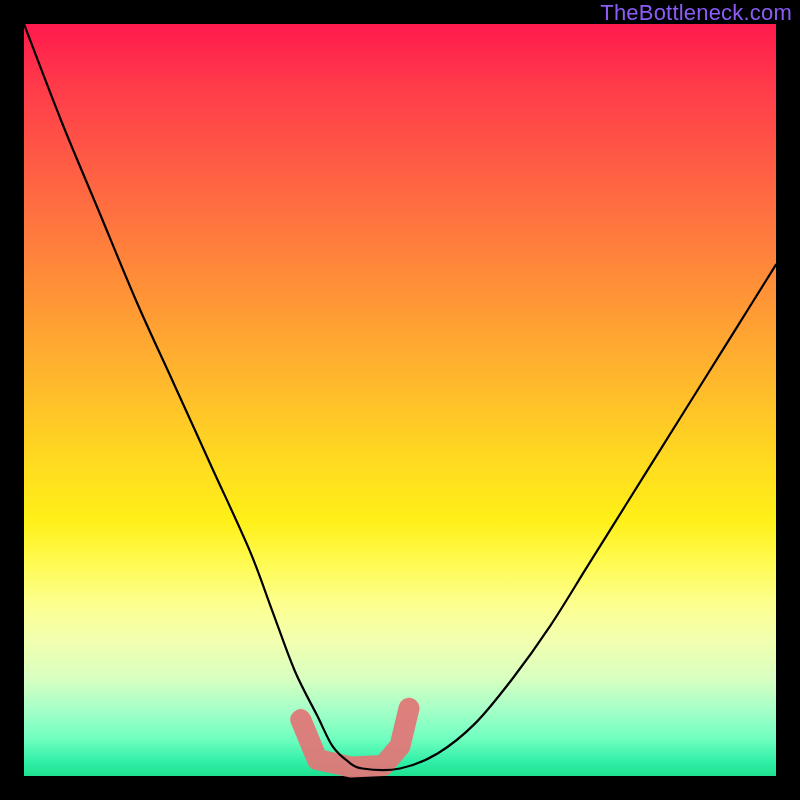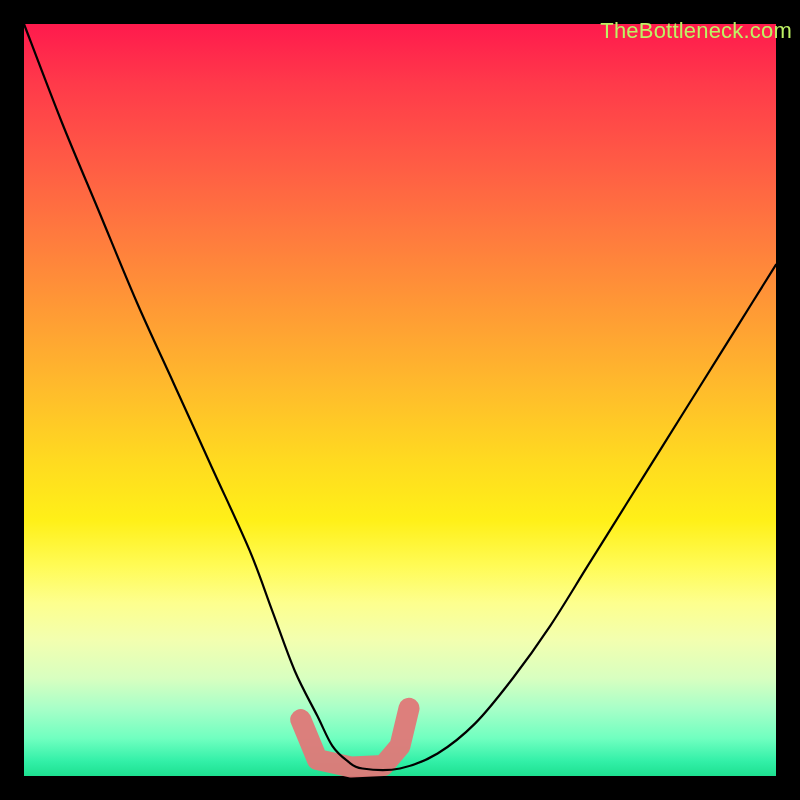--- a/index.html
+++ b/index.html
@@ -31,23 +31,23 @@
       #f2ffb0 82%,
       #d8ffc0 87%,
       #a8ffc8 91%,
       #70ffc0 95%,
       #33f0a8 98%,
       #1de090 100%
     );
   }
   .watermark {
     position: absolute;
-    top: 18px;
+    top: 0;
     right: 8px;
-    color: #bef264;
+    color: #8b5cf6;
     font-size: 22px;
     font-weight: 500;
     letter-spacing: 0.2px;
     user-select: none;
   }
   svg.plot {
     position: absolute;
     left: 0;
     top: 0;
     width: 752px;

